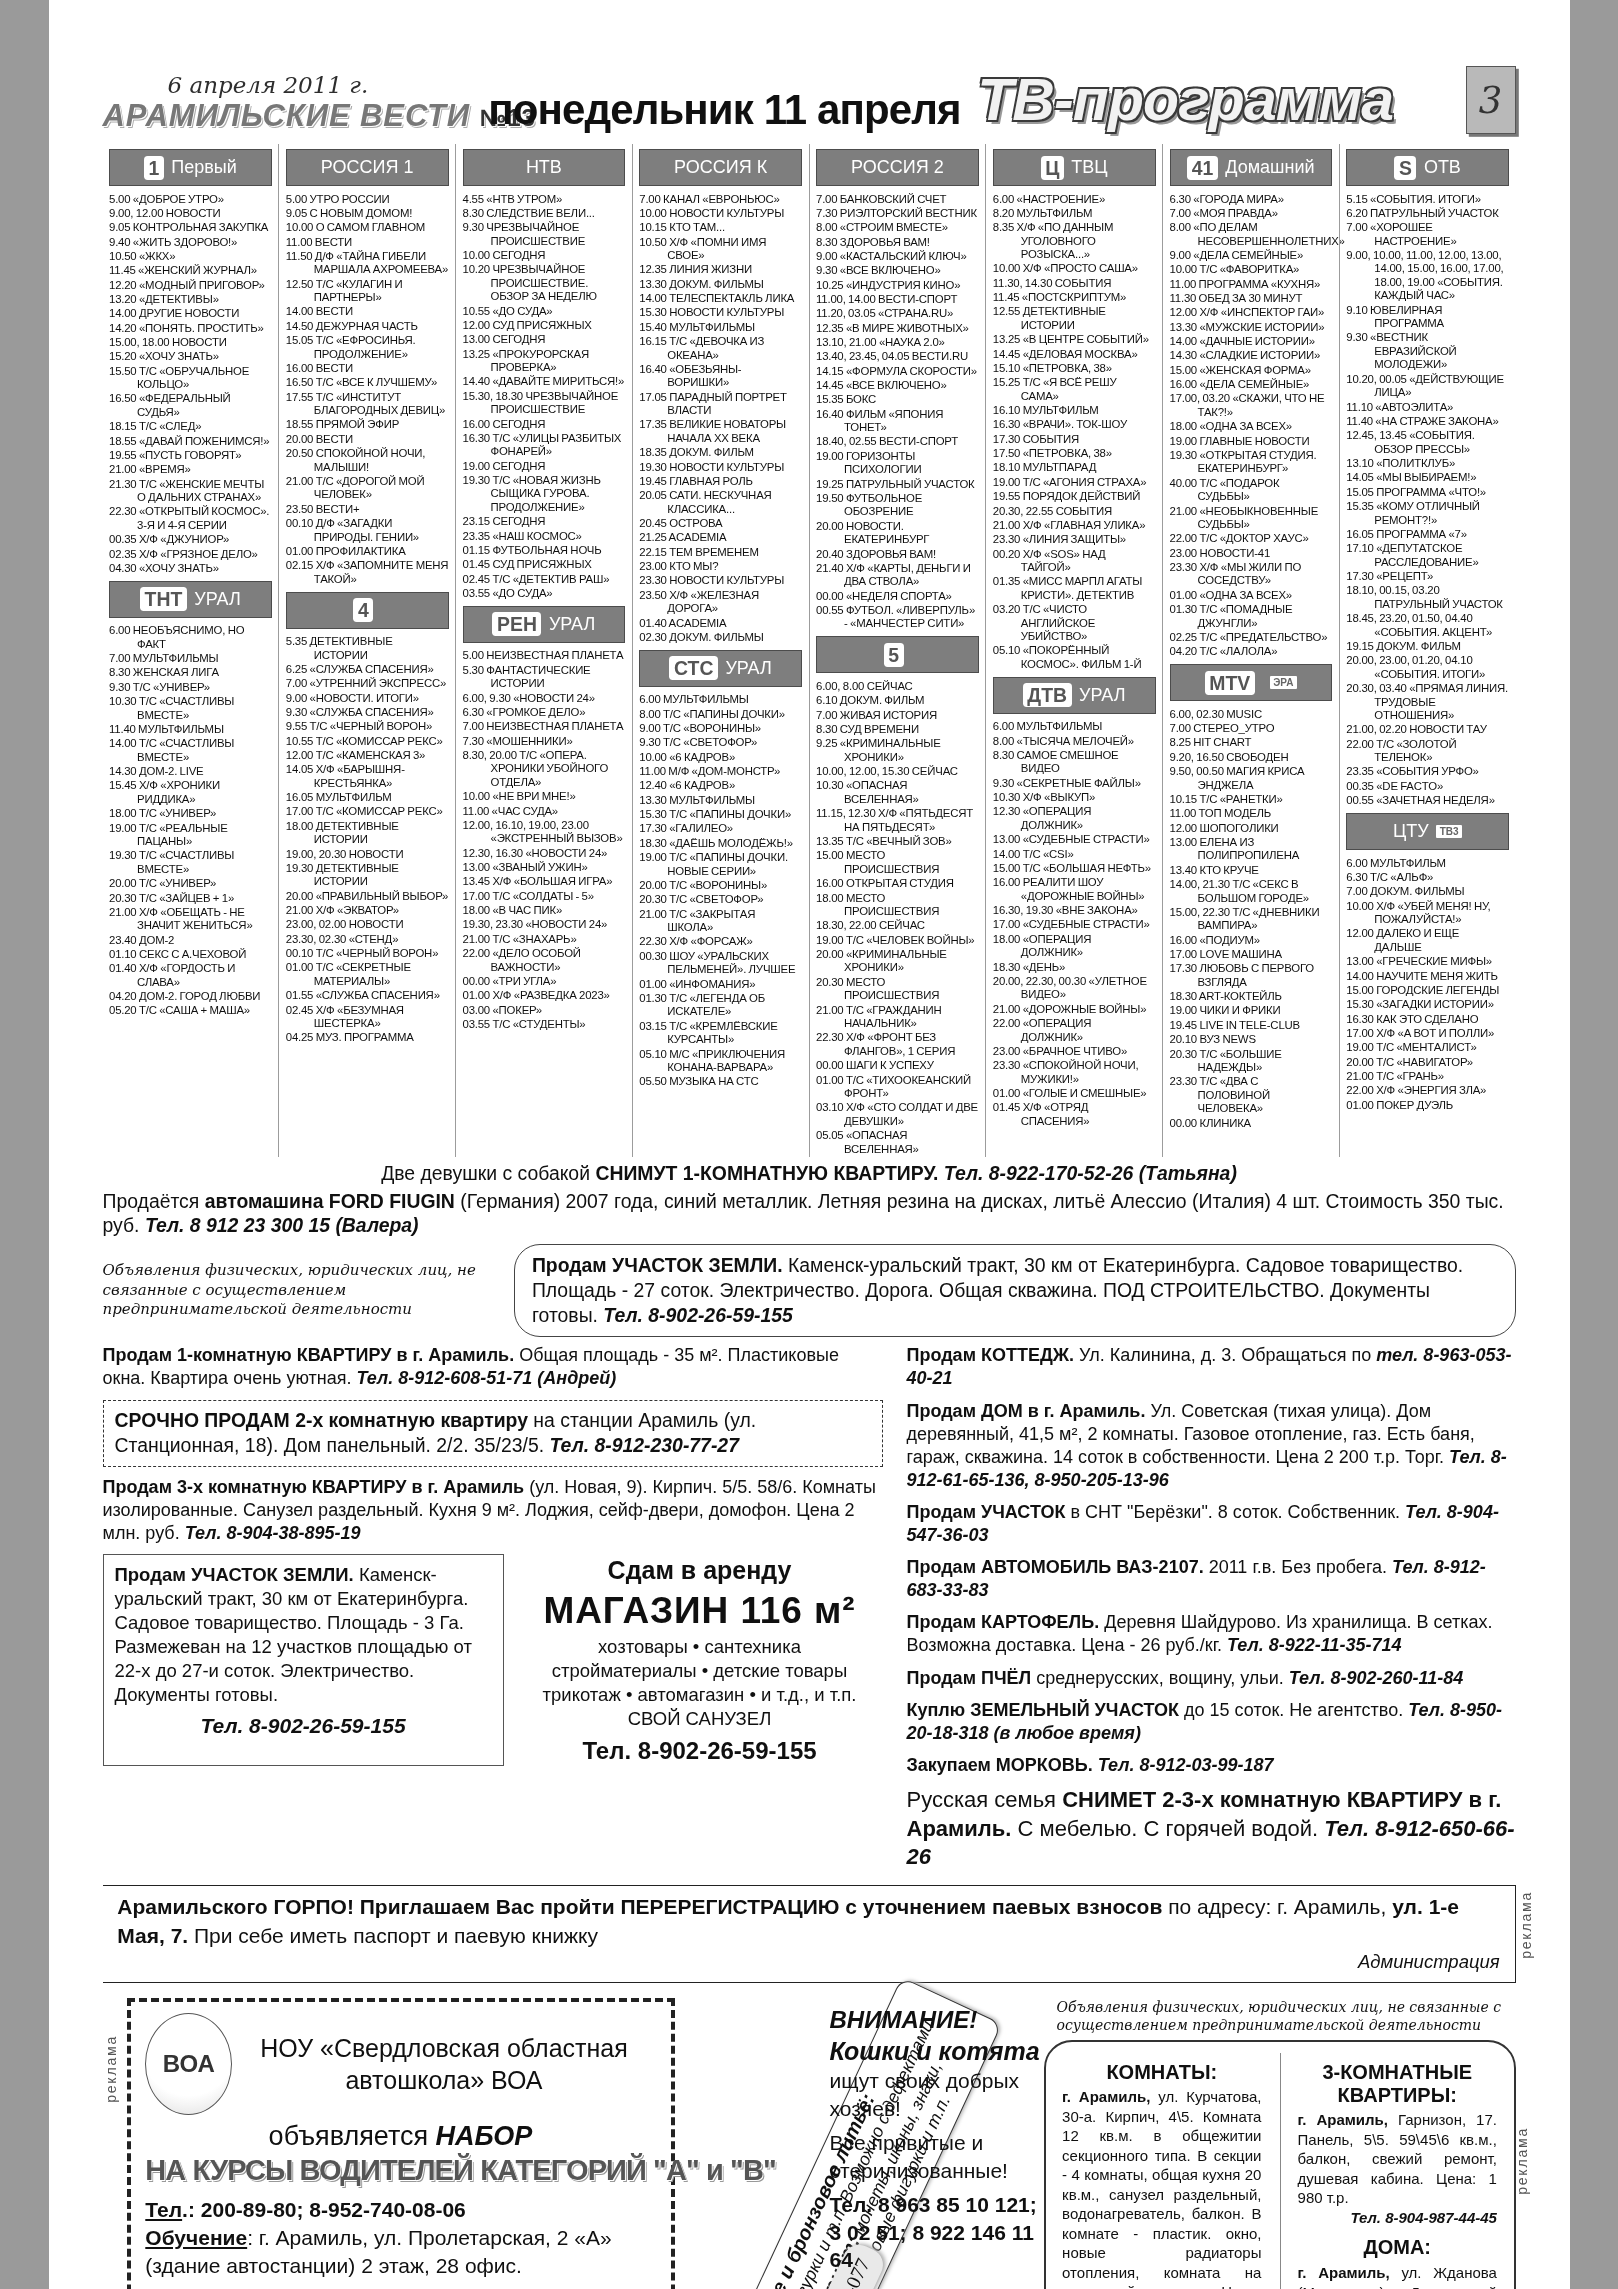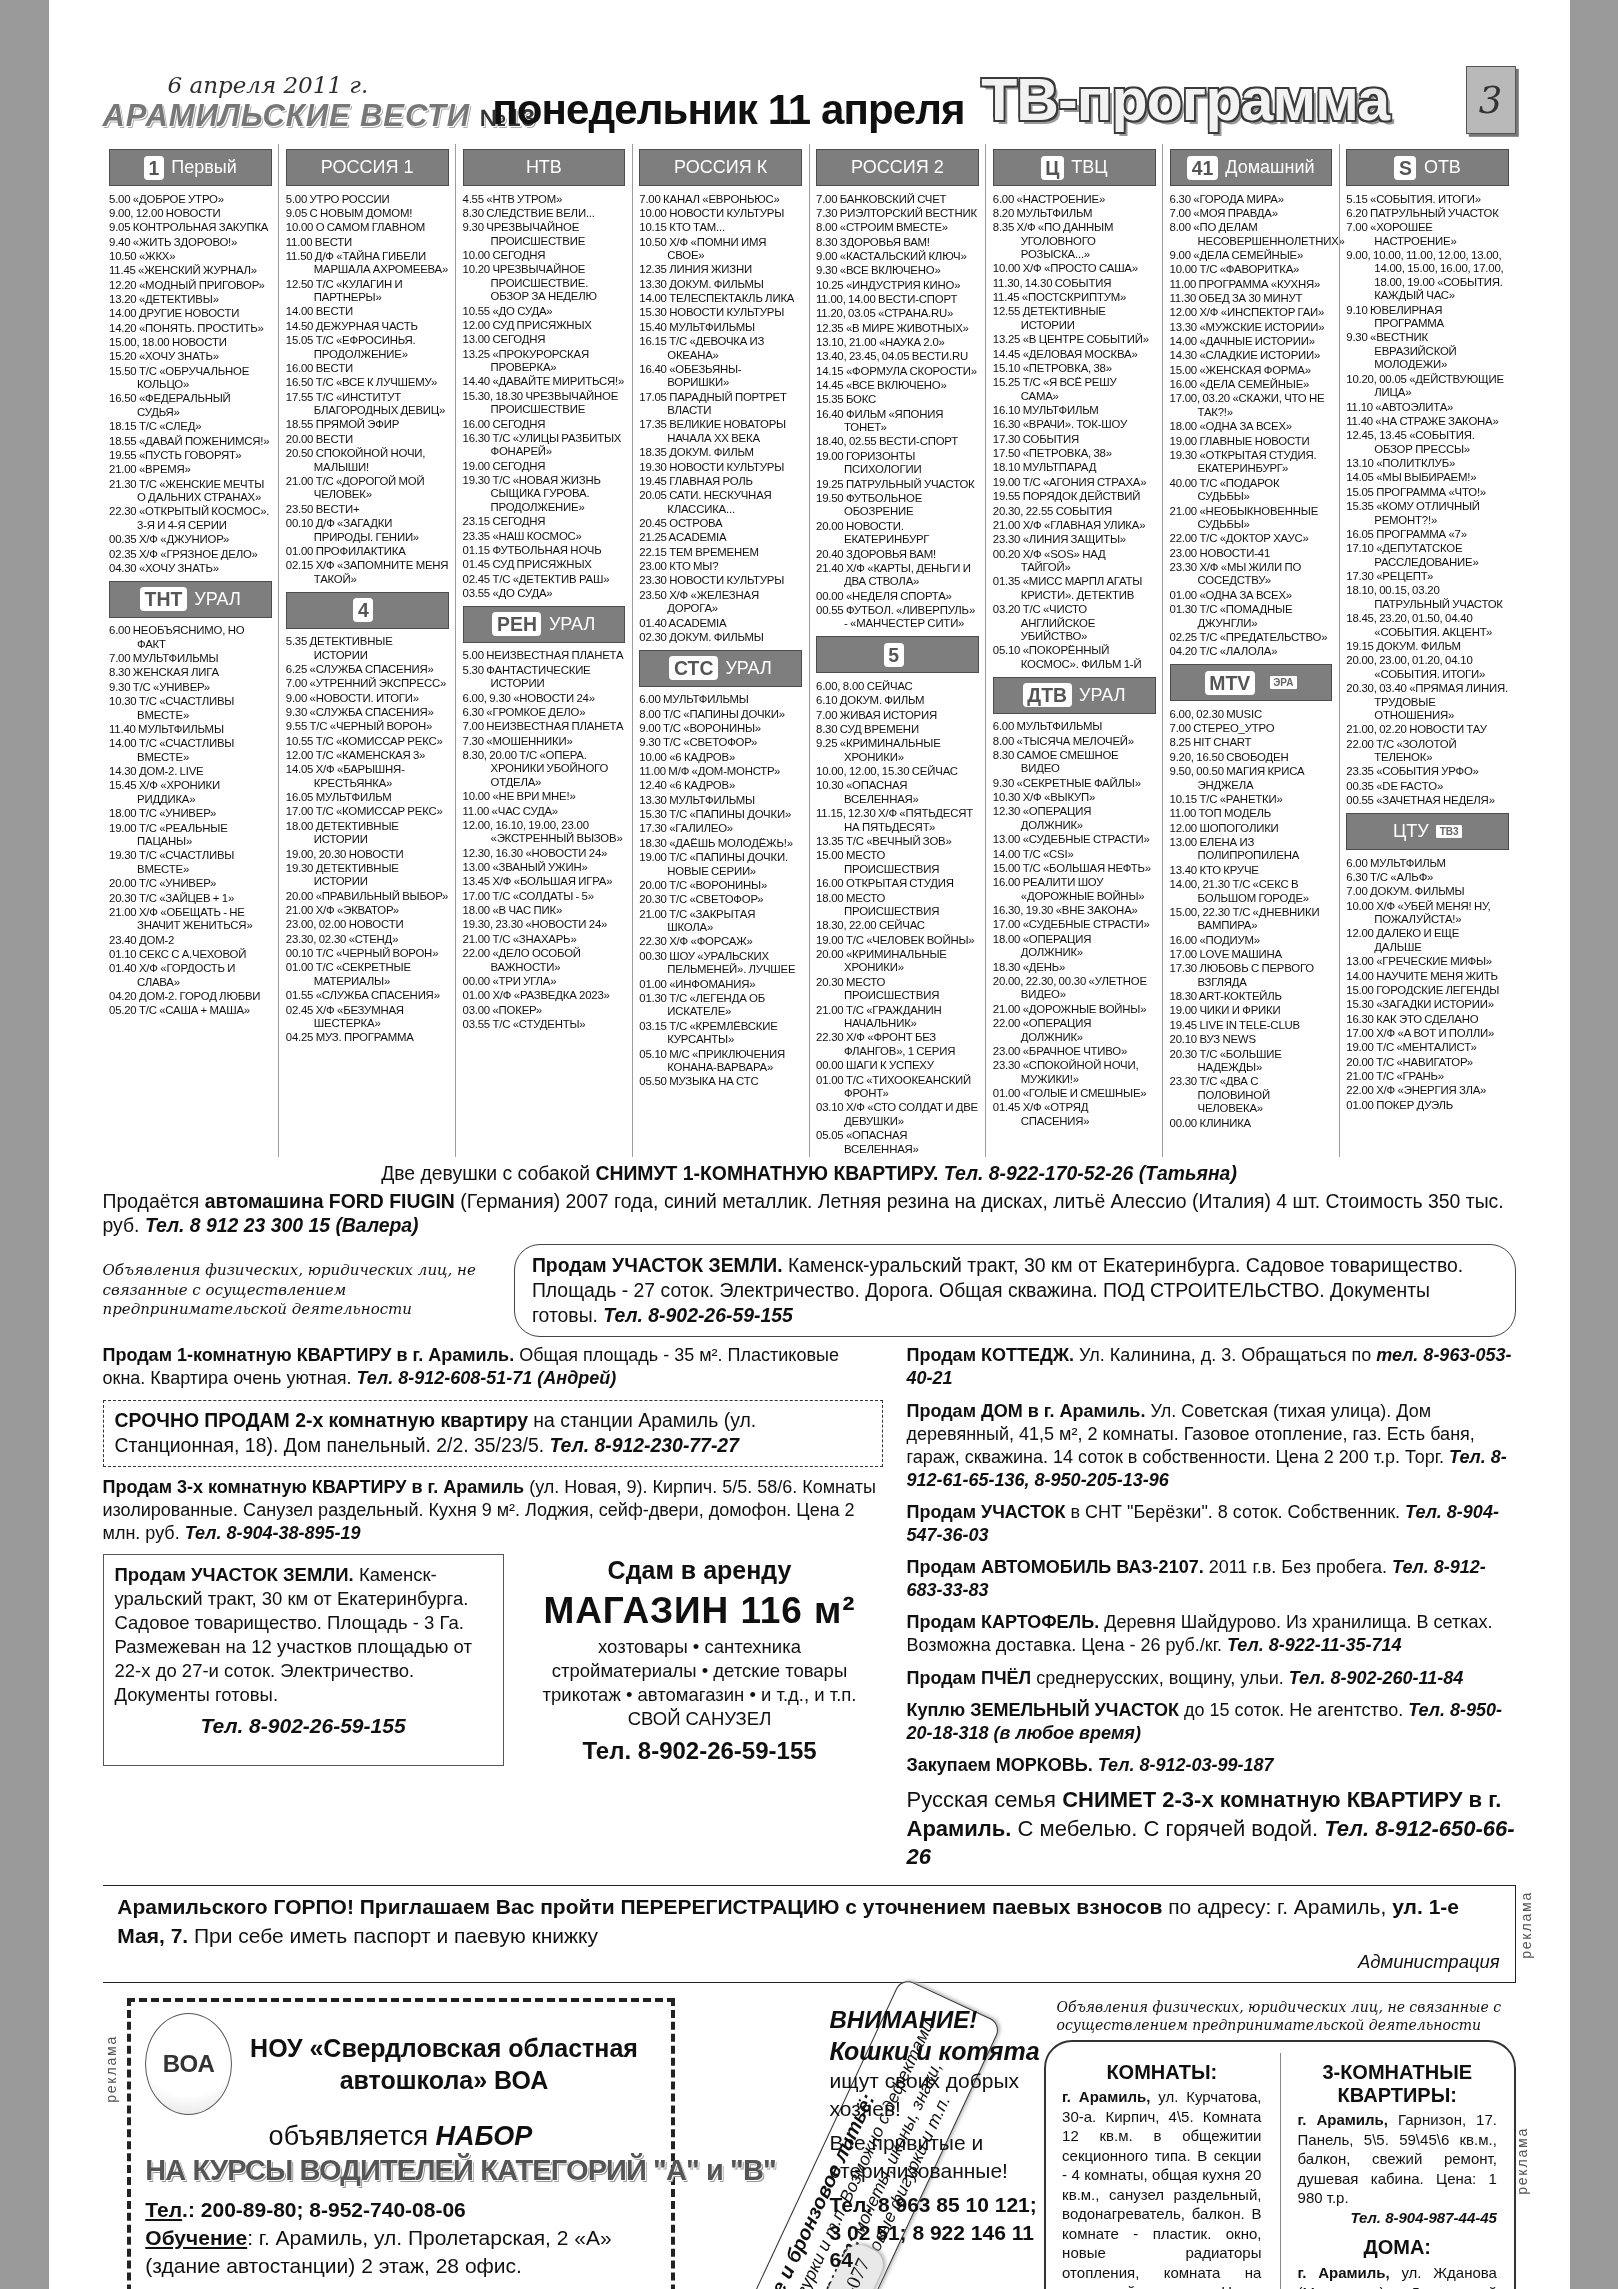--- a/index.html
+++ b/index.html
@@ -9,21 +9,21 @@
   
   .masthead{display:flex;align-items:flex-end;padding:24px 54px 3.7px;height:138px;box-sizing:border-box;}
   .mast-left{width:332px;}
   .mast-date{font-family:"DejaVu Serif",serif;font-style:italic;font-size:23px;color:#2e2e2e;padding-left:65px;}
   .mast-paper{font-style:italic;font-weight:bold;font-size:31px;color:#777;
               text-shadow:0.9px 0.9px 0 #fff,1.8px 1.8px 0 #aaa;letter-spacing:0.9px;white-space:nowrap;}
   .mast-issue{font-size:24px;color:#333;font-style:normal;font-weight:bold;}
   .mast-center{flex:1;display:flex;align-items:flex-end;justify-content:center;gap:16.6px;}
   .day-title{font-size:42px;font-weight:900;letter-spacing:-0.9px;white-space:nowrap;}
   .tv-badge{font-size:59px;font-weight:900;letter-spacing:-0.9px;color:#f2f2f2;white-space:nowrap;
-            text-shadow:-1.8px -1.8px 0 #3a3a3a,1.8px -1.8px 0 #3a3a3a,-1.8px 1.8px 0 #3a3a3a,1.8px 1.8px 0 #3a3a3a,3.7px 3.7px 0 #999;}
+            text-shadow:-1.8px -1.8px 0 #3a3a3a,1.8px -1.8px 0 #3a3a3a,-1.8px 1.8px 0 #3a3a3a,1.8px 1.8px 0 #3a3a3a,3.7px 3.7px 0 #999;font-style:italic;}
   .page-num{width:48px;height:66px;background:#b9b9b9;border:0.9px solid #555;box-shadow:2.8px 2.8px 0 #777;
             display:flex;align-items:center;justify-content:center;
             font-family:"DejaVu Serif",serif;font-style:italic;font-size:37px;color:#333;margin-left:18.5px;}
   
   .tv-grid{display:flex;padding:5.5px 54px 0;}
   .tv-col{flex:1;min-width:0;padding:0 6.5px;}
   .tv-col + .tv-col{border-left:0.9px solid #9c9c9c;}
   .ch-head{background:#7e7e7e;border:0.9px solid #4c4c4c;color:#fff;height:35px;margin:5.5px 0 6.5px;
            display:flex;align-items:center;justify-content:center;gap:7.4px;overflow:hidden;}
   .ch-logo{font-weight:900;font-size:19.4px;background:#fff;color:#555;padding:0 4.6px;border-radius:3.7px;line-height:24px;}
@@ -64,21 +64,21 @@
   .gorpo-adm{text-align:right;font-style:italic;font-size:18.5px;}
   .vert{position:absolute;writing-mode:vertical-rl;transform:rotate(180deg);font-size:14px;color:#555;letter-spacing:1.8px;}
   
   .bottom{display:flex;margin-top:14.8px;position:relative;height:653px;}
   .b-left{width:572px;position:relative;}
   .voa{border:4.6px dashed #222;padding:11px 14.8px 18.5px;margin-left:24px;position:relative;}
   .voa-head{display:flex;align-items:center;}
   .voa-logo{width:85px;height:100px;border:1.8px solid #555;border-radius:50%;flex:0 0 auto;
             display:flex;align-items:center;justify-content:center;font-weight:900;font-size:24px;color:#333;
             background:radial-gradient(circle at 50% 35%,#fff 60%,#ddd);}
-  .voa-title{flex:1;text-align:center;font-weight:bold;font-size:25px;line-height:1.3;}
+  .voa-title{flex:1;text-align:center;font-weight:normal;font-size:25px;line-height:1.3;}
   .voa-nabor{text-align:center;font-size:27px;margin:5.5px 0 1.8px;}
   .voa-nabor b{font-style:italic;font-weight:900;}
   .voa-kursy{text-align:center;font-weight:900;font-size:29px;letter-spacing:-0.9px;color:#555;
              text-shadow:0.9px 0.9px 0 #fff,1.8px 1.8px 0 #999;margin-bottom:9.2px;white-space:nowrap;}
   .voa-line{font-size:21px;line-height:1.35;}
   .voa-line u{font-weight:bold;}
   .voa-forms{margin-top:13px;background:#e2e2e2;text-align:center;font-family:"DejaVu Serif",serif;
              font-size:23px;letter-spacing:1.8px;padding:3.7px 1.8px;text-decoration:underline;}
   .scissors{position:absolute;left:-20px;bottom:-5.5px;font-size:41px;transform:rotate(-35deg);}
   .library{margin:24px 0 0 9.2px;}

